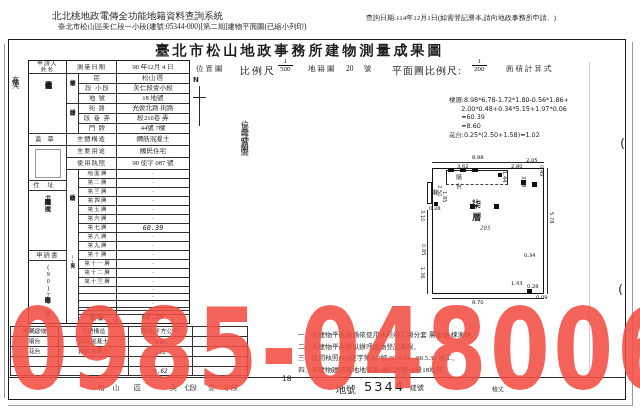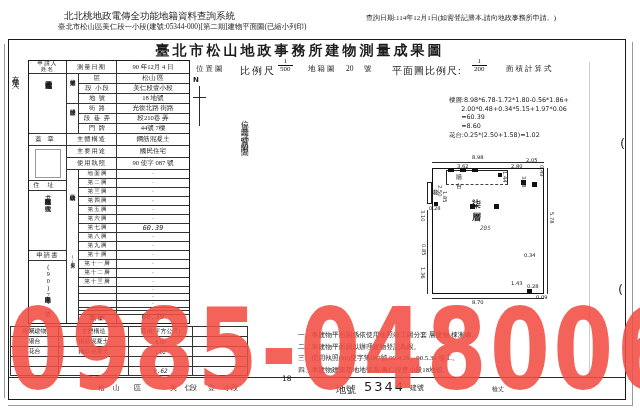--- a/index.html
+++ b/index.html
@@ -39,21 +39,21 @@
   .wm{position:absolute;left:8px;top:294px;z-index:60;line-height:1;
       font-family:"DejaVu Sans",sans-serif;font-weight:900;font-size:100px;letter-spacing:4px;
       color:rgba(242,77,66,0.88);transform:scale(0.86,1.12);transform-origin:left top;white-space:nowrap;}
   .punch{position:absolute;font-size:13px;color:#333;font-family:"DejaVu Sans",sans-serif;}
 </style>
 </head>
 <body>
 
 <div class="page">
 
-  <div class="abs" style="left:64px;top:10px;font-size:9.5px;">北北桃地政電傳全功能地籍資料查詢系統</div>
+  <div class="abs" style="left:52px;top:10px;font-size:9.5px;">北北桃地政電傳全功能地籍資料查詢系統</div>
   <div class="abs" style="left:366px;top:13px;font-size:7px;">查詢日期:114年12月1日(如需登記謄本,請向地政事務所申請。)</div>
   <div class="abs" style="left:58px;top:22px;font-size:7.4px;">臺北市松山區美仁段一小段(建號:05344-000)[第二期]建物平面圖(已縮小列印)</div>
 
   <div class="line faint" style="left:4px;top:44px;width:1px;height:354px;"></div>
   <div class="line faint" style="left:632px;top:42px;width:1px;height:364px;"></div>
   <div class="line faint" style="left:8px;top:405px;width:624px;height:1px;"></div>
   <div class="punch" style="left:620px;top:136px;">(</div>
   <div class="punch" style="left:618px;top:282px;">(</div>
 
   <div class="box" style="left:8px;top:39px;width:618px;height:361px;"></div>

